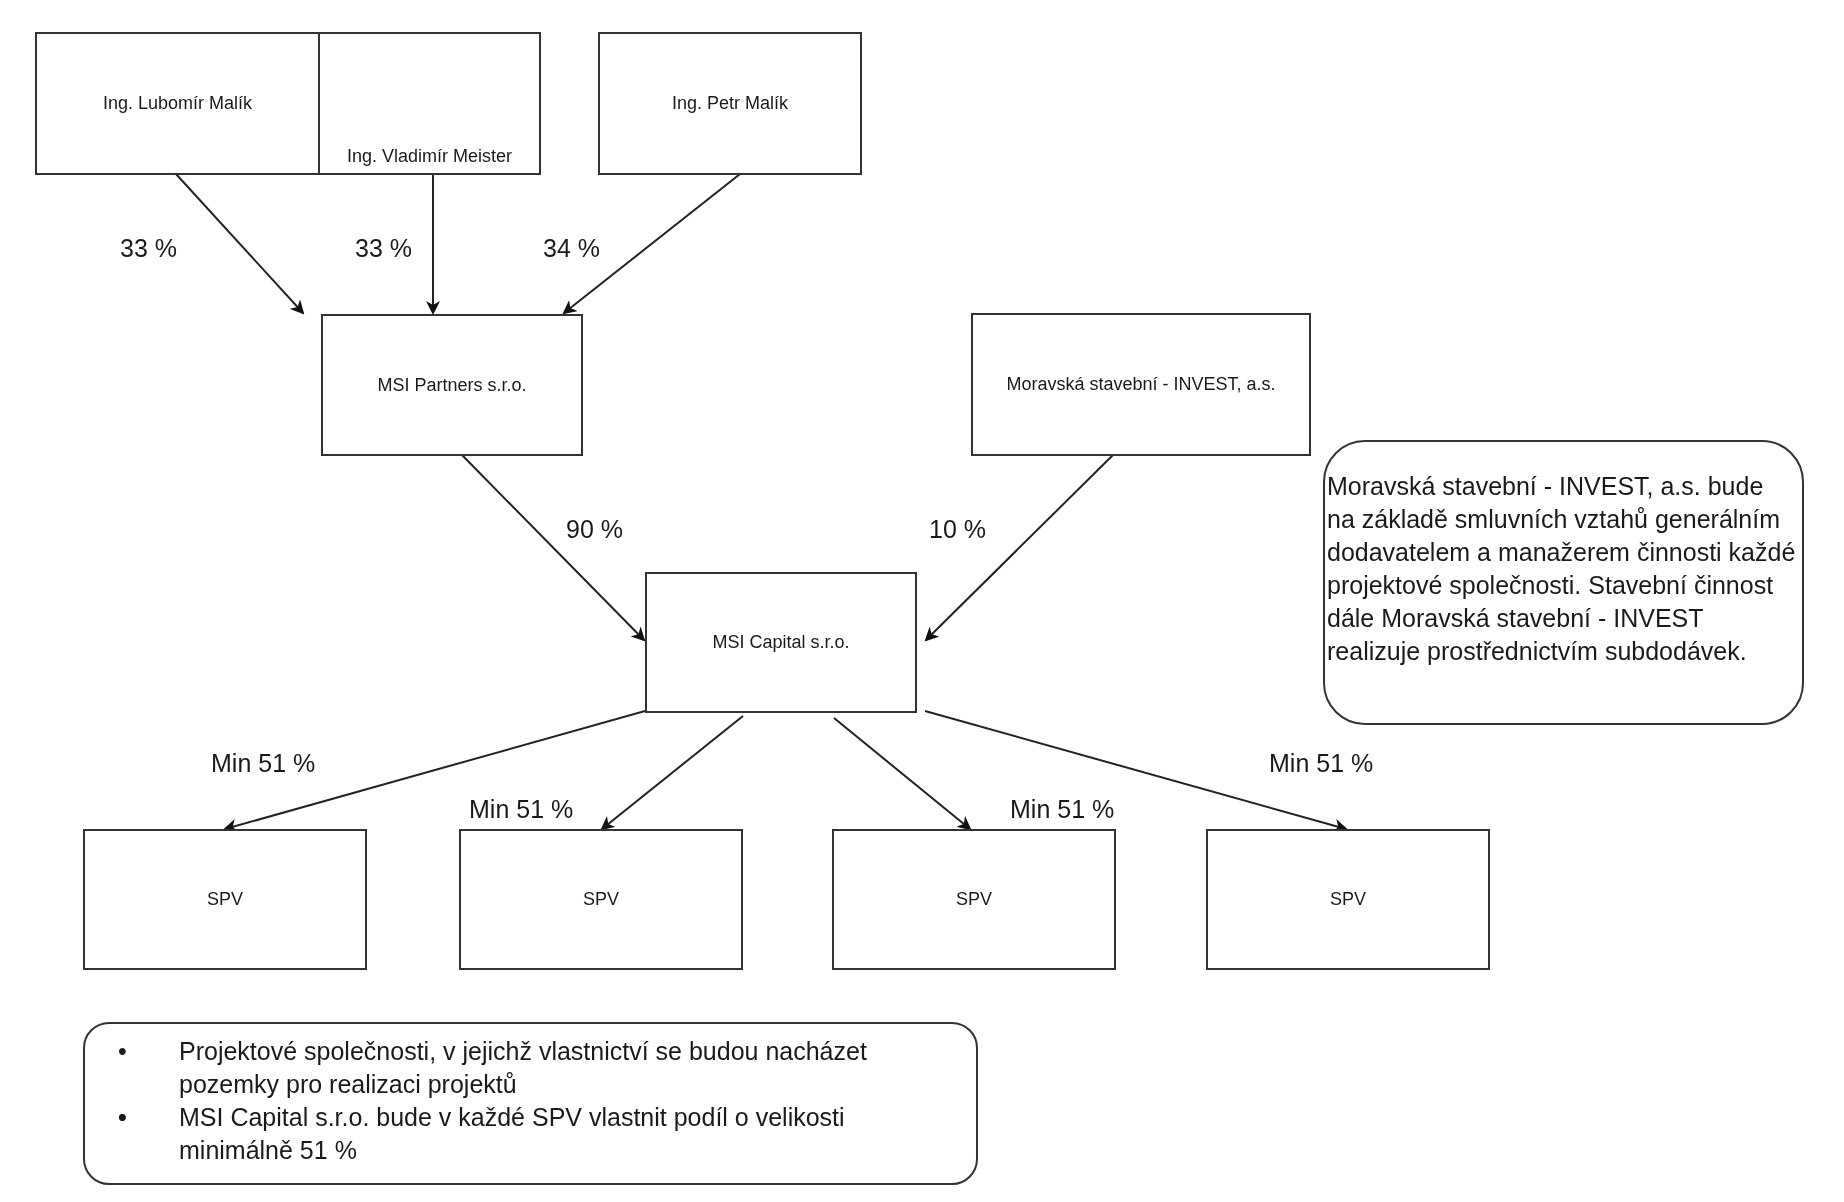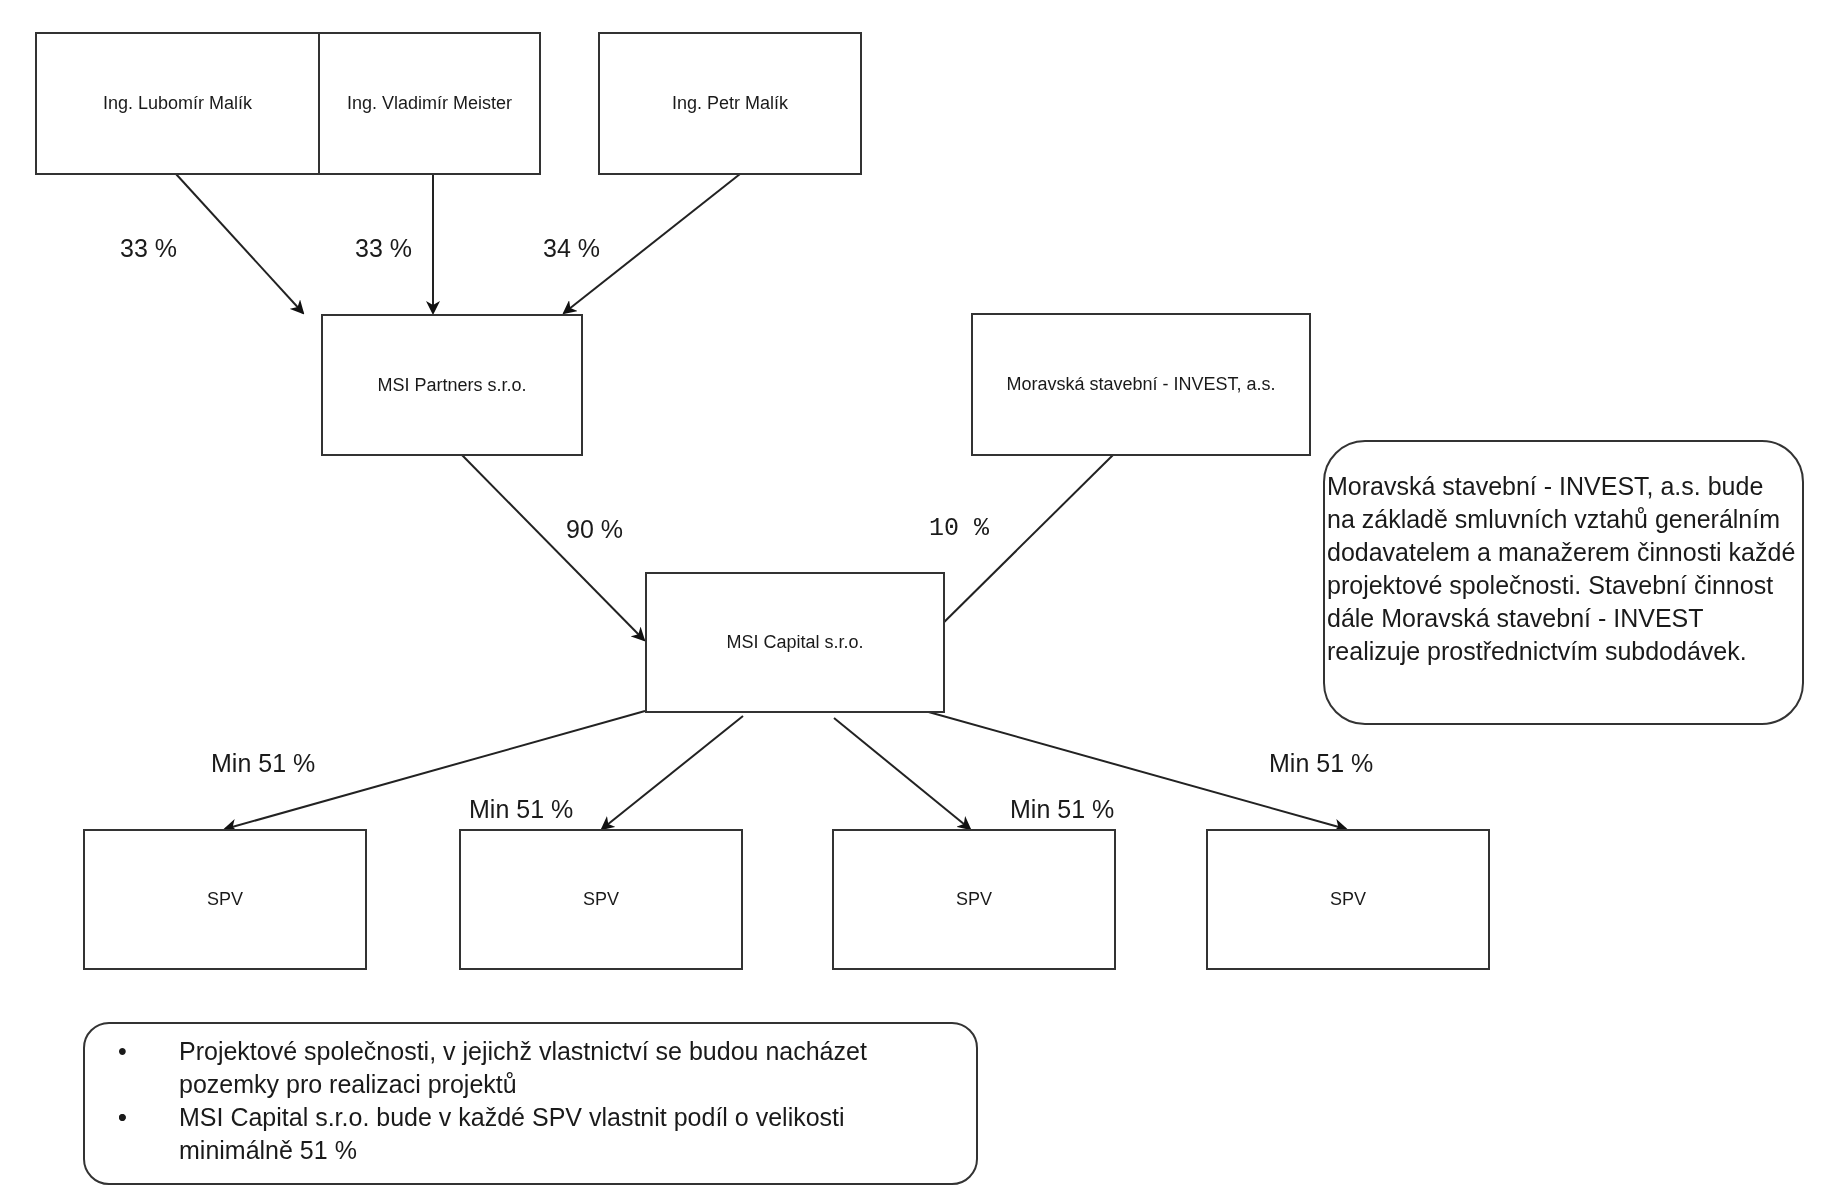--- a/index.html
+++ b/index.html
@@ -34,42 +34,42 @@
   <line x1="1114" y1="454" x2="926" y2="640" stroke="#222" stroke-width="2" marker-end="url(#ah)"></line>
   <line x1="645" y1="711" x2="225" y2="829" stroke="#222" stroke-width="2" marker-end="url(#ah)"></line>
   <line x1="743" y1="716" x2="602" y2="829" stroke="#222" stroke-width="2" marker-end="url(#ah)"></line>
   <line x1="834" y1="718" x2="970" y2="829" stroke="#222" stroke-width="2" marker-end="url(#ah)"></line>
   <line x1="925" y1="711" x2="1346" y2="829" stroke="#222" stroke-width="2" marker-end="url(#ah)"></line>
 </svg>
 
 <div class="node" style="left:35px;top:32px;width:285px;height:143px;">
     <span>Ing. Lubomír Malík</span>
   </div>
-<div class="node" style="left:318px;top:32px;width:223px;height:143px;">
+<div class="node" style="left:318px;top:32px;width:223px;height:143px;align-items:flex-end;">
     <span>Ing. Vladimír Meister</span>
   </div>
 <div class="node" style="left:598px;top:32px;width:264px;height:143px;">
     <span>Ing. Petr Malík</span>
   </div>
 
 <div class="lbl" style="left:120px;top:233px;">33 %</div>
 <div class="lbl" style="left:355px;top:233px;">33 %</div>
 <div class="lbl" style="left:543px;top:233px;">34 %</div>
 
 <div class="node" style="left:303px;top:314px;width:262px;height:142px;margin-left:18px;">
     <span>MSI Partners s.r.o.</span>
   </div>
 <div class="node" style="left:971px;top:313px;width:340px;height:143px;padding:0 14px;">
     <span>Moravská stavební - INVEST, a.s.</span>
   </div>
 
 <div class="lbl" style="left:566px;top:514px;">90 %</div>
-<div class="lbl" style="left:929px;top:514px;font-family:Liberation Mono, monospace;">10 %</div>
+<div class="lbl" style="left:929px;top:514px;">10 %</div>
 
-<div class="node" style="left:645px;top:572px;width:300px;height:141px;">
+<div class="node" style="left:645px;top:572px;width:272px;height:141px;">
     <span>MSI Capital s.r.o.</span>
   </div>
 
 <div class="lbl" style="left:211px;top:748px;">Min 51 %</div>
 <div class="lbl" style="left:469px;top:794px;">Min 51 %</div>
 <div class="lbl" style="left:1010px;top:794px;">Min 51 %</div>
 <div class="lbl" style="left:1269px;top:748px;">Min 51 %</div>
 
 <div class="node" style="left:83px;top:829px;width:284px;height:141px;">
     <span>SPV</span>

